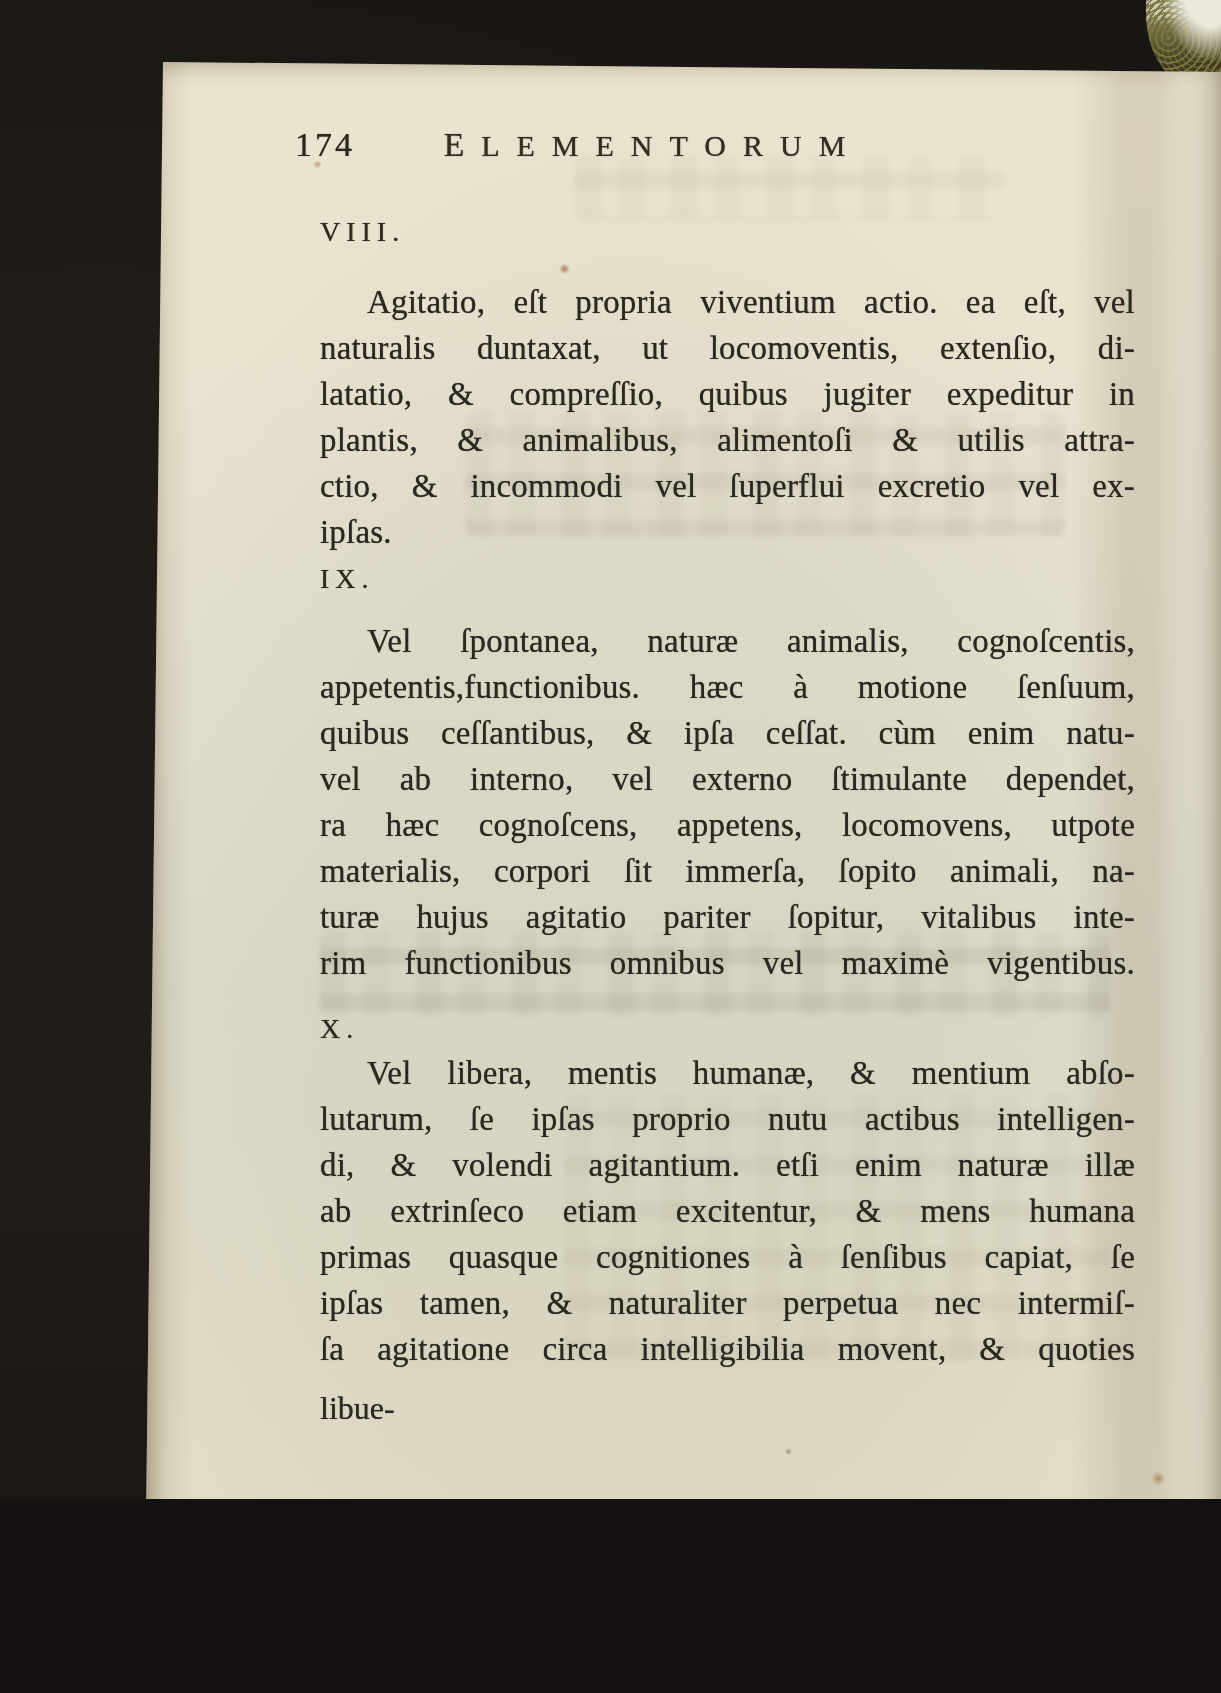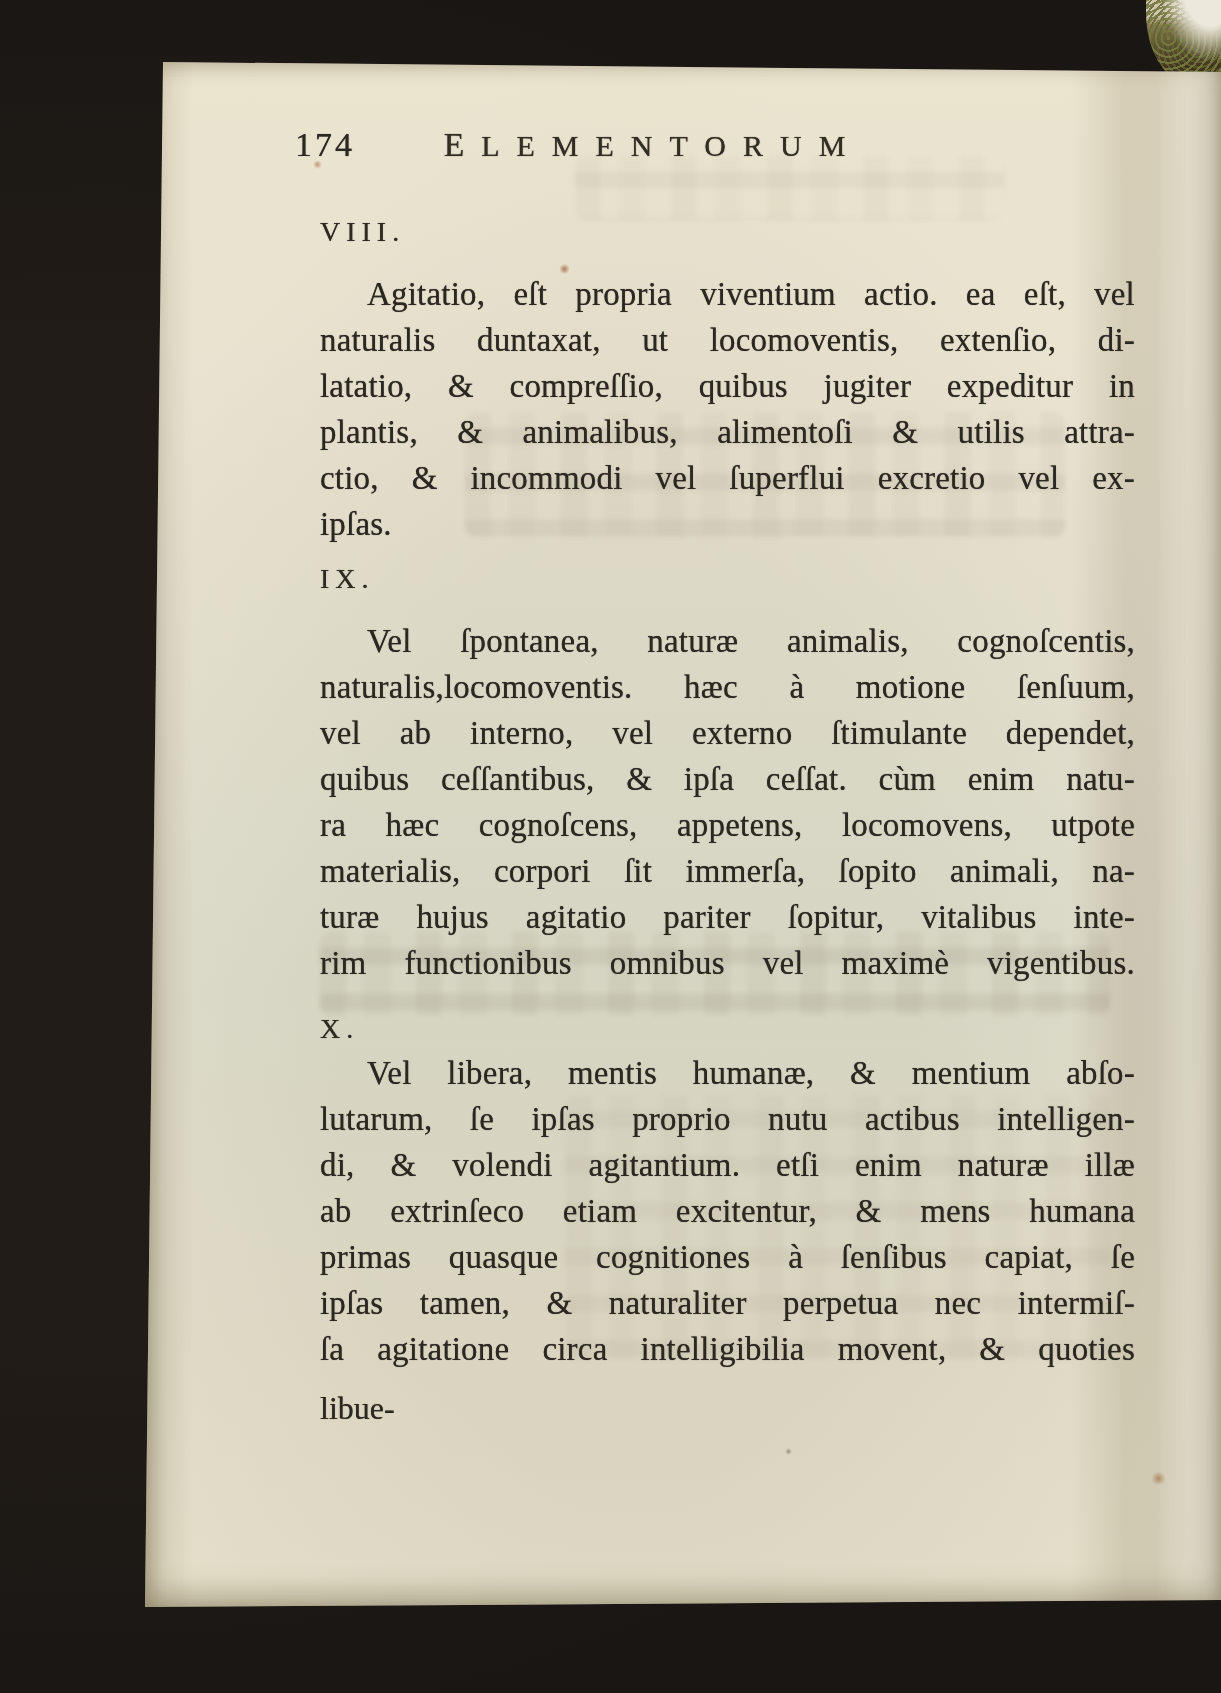--- a/index.html
+++ b/index.html
@@ -1,18 +1,18 @@
 <!DOCTYPE html>
 <html><head>
 <meta charset="utf-8">
 <style>
   html,body{margin:0;padding:0;background:#141110;}
   #canvas{
     position:relative;
-    width:1221px;height:1693px;
+    width:1221px;height:1499px;
     overflow:hidden;
     background:
       radial-gradient(ellipse at 8% 50%, rgba(40,34,28,.5) 0 40%, transparent 75%),
       #1a1613;
     font-family:"Liberation Serif", serif;
   }
   
   .marble{
     position:absolute;left:1146px;top:0;width:75px;height:84px;z-index:1;
     background:
@@ -48,21 +48,21 @@
     font-size:30px;letter-spacing:17px;color:#332e24;
     text-shadow:0 0 1px rgba(43,38,30,.9);
   }
   .runtitle::first-letter{font-size:1.12em;}
   .sec{position:absolute;left:175px;width:815px;}
   .s0{top:153px;} .s1{top:500px;} .s2{top:950px;}
   .heading{
     text-align:left;font-size:28px;line-height:38px;letter-spacing:6px;
     color:#2e2a21;text-shadow:0 0 .8px rgba(43,38,30,.85);
   }
-  .s0 .lines{margin-top:20px;} .s1 .lines{margin-top:20px;} .s2 .lines{margin-top:2px;}
+  .s0 .lines{margin-top:28px;} .s1 .lines{margin-top:20px;} .s2 .lines{margin-top:2px;}
   .line{
     font-size:33px;line-height:46px;letter-spacing:.2px;
     text-align:justify;text-align-last:justify;
     text-shadow:0 0 .8px rgba(43,38,30,.8);
     white-space:normal;
   }
   .line.indent{text-indent:47px;}
   .line.flush{text-align-last:left;}
   .catchword{
     position:absolute;left:175px;top:1330px;width:815px;text-align:left;
@@ -116,23 +116,23 @@
           <div class="line">plantis, &amp; animalibus, alimentoſi &amp; utilis attra-</div>
           <div class="line">ctio, &amp; incommodi vel ſuperflui excretio vel ex-</div>
           <div class="line flush">ipſas.</div>
         </div>
     </section>
 
     <section class="sec s1">
       <div class="heading">IX.</div>
       <div class="lines">
           <div class="line indent">Vel ſpontanea, naturæ animalis, cognoſcentis,</div>
-          <div class="line">naturalis,locomoventis. hæc à motione ſenſuum,</div>
+          <div class="line">appetentis,functionibus. hæc à motione ſenſuum,</div>
+          <div class="line">quibus ceſſantibus, &amp; ipſa ceſſat. cùm enim natu-</div>
           <div class="line">vel ab interno, vel externo ſtimulante dependet,</div>
-          <div class="line">quibus ceſſantibus, &amp; ipſa ceſſat. cùm enim natu-</div>
           <div class="line">ra hæc cognoſcens, appetens, locomovens, utpote</div>
           <div class="line">materialis, corpori ſit immerſa, ſopito animali, na-</div>
           <div class="line">turæ hujus agitatio pariter ſopitur, vitalibus inte-</div>
           <div class="line">rim functionibus omnibus vel maximè vigentibus.</div>
         </div>
     </section>
 
     <section class="sec s2">
       <div class="heading">X.</div>
       <div class="lines">

